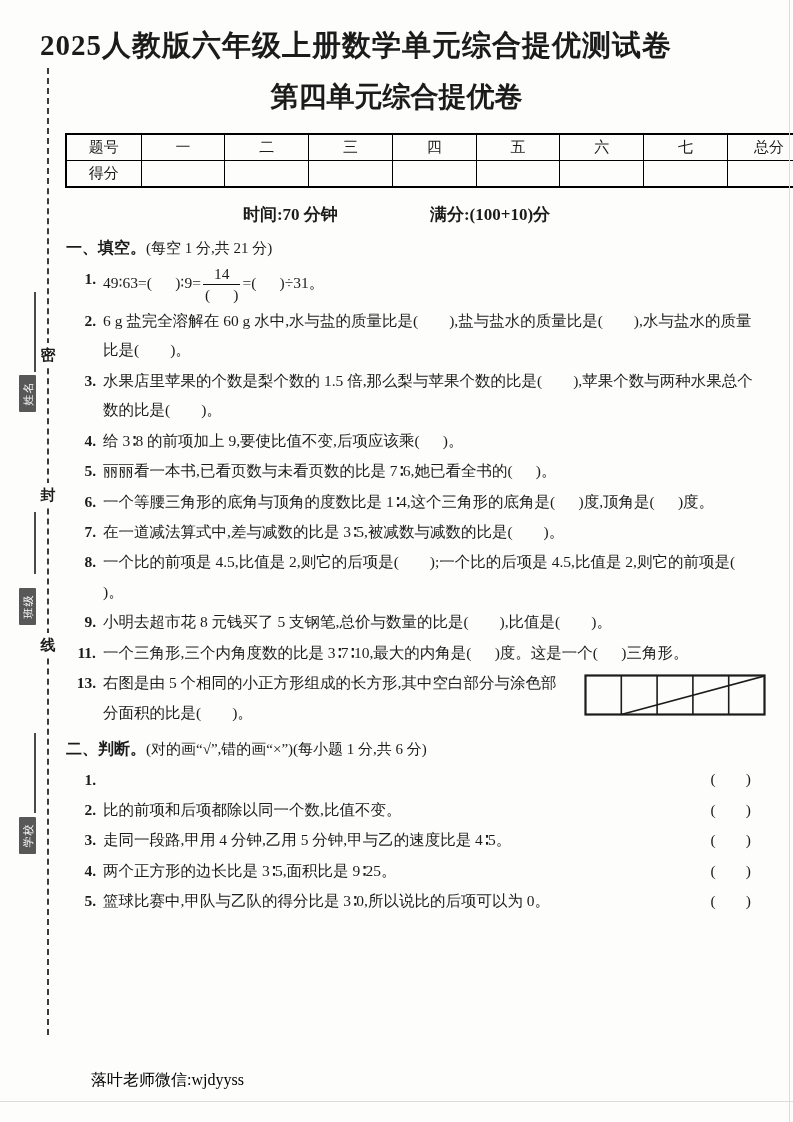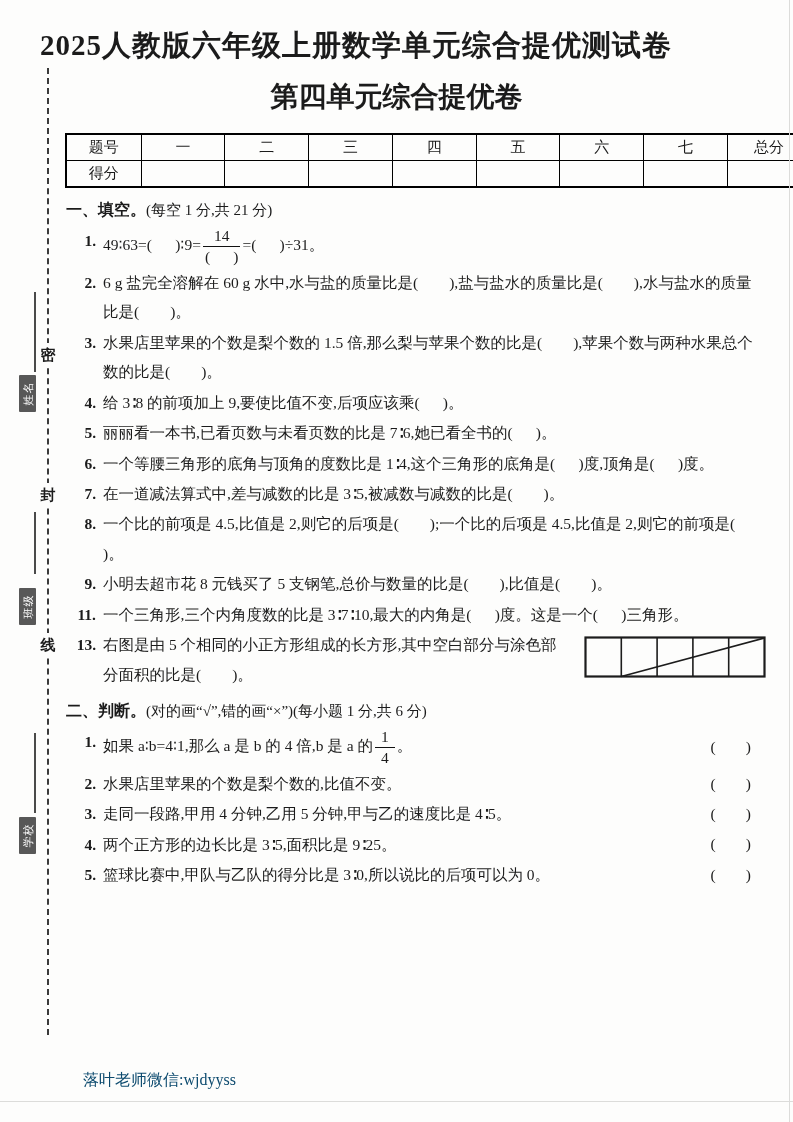--- a/index.html
+++ b/index.html
@@ -70,21 +70,21 @@
   .frac .top{display:block;border-bottom:1.5px solid #111;padding:0 6px;}
   .frac .bot{display:block;padding:0 2px;}
   .judge{padding-right:95px;}
   .jparen{
     position:absolute;right:14px;top:50%;transform:translateY(-50%);
     white-space:pre;letter-spacing:1px;
   }
   .q12-fig{float:right;margin:6px 0 4px 14px;}
   .q12-fig svg{display:block;}
 
-  .footer{position:absolute;left:83px;top:1070px;font-size:16px;color:#0c4a6e;}
+  .footer{position:absolute;left:91px;top:1070px;font-size:16px;color:#000000;}
 </style>
 </head>
 <body>
 
 <div class="page">
 
   <div class="seal-dash"></div>
   <div class="seal-char" style="top:343px;">密</div>
   <div class="seal-char" style="top:483px;">封</div>
   <div class="seal-char" style="top:633px;">线</div>
@@ -136,20 +136,24 @@
       <td></td>
       <td></td>
       <td></td>
       <td></td>
       <td></td>
       <td></td>
     </tr>
   </tbody>
     </table>
 
+  <div class="info-line">
+    <span>时间:70 分钟</span>
+    <span>满分:(100+10)分</span>
+  </div>
 
   <div class="content">
 
     <div class="sec-head">
       <span class="h">一、填空。</span><span class="n">(每空 1 分,共 21 分)</span>
     </div>
 
     <div class="q">
       <span class="qnum">1.</span>
       <span class="qtext"><span>49∶63=(      )∶9=</span><span class="frac"><span class="top">14</span><span class="bot">(      )</span></span><span>=(      )÷31。</span></span>
@@ -202,26 +206,25 @@
               <line x1="37.3" y1="40.5" x2="180.5" y2="2" stroke="#1c1c1c" stroke-width="1.6"></line>
             </svg></span><span>右图是由 5 个相同的小正方形组成的长方形,其中空白部分与涂色部分面积的比是(        )。</span></span>
     </div>
 
     <div class="sec-head">
       <span class="h">二、判断。</span><span class="n">(对的画“√”,错的画“×”)(每小题 1 分,共 6 分)</span>
     </div>
 
     <div class="q judge">
       <span class="qnum">1.</span>
-      <span class="qtext"><span>如果 a∶b=4∶1,那么 a 是 b 的 4 倍,b 是 a 的</span><span class="frac"><span class="top">1</span><span class="bot">4</span></span><span>。</span></span>
       <span class="jparen">(      )</span>
     </div>
     <div class="q judge">
       <span class="qnum">2.</span>
-      <span class="qtext">水果店里苹果的个数是梨个数的,比值不变。</span>
+      <span class="qtext">比的前项和后项都除以同一个数,比值不变。</span>
       <span class="jparen">(      )</span>
     </div>
     <div class="q judge">
       <span class="qnum">3.</span>
       <span class="qtext">走同一段路,甲用 4 分钟,乙用 5 分钟,甲与乙的速度比是 4∶5。</span>
       <span class="jparen">(      )</span>
     </div>
     <div class="q judge">
       <span class="qnum">4.</span>
       <span class="qtext">两个正方形的边长比是 3∶5,面积比是 9∶25。</span>

